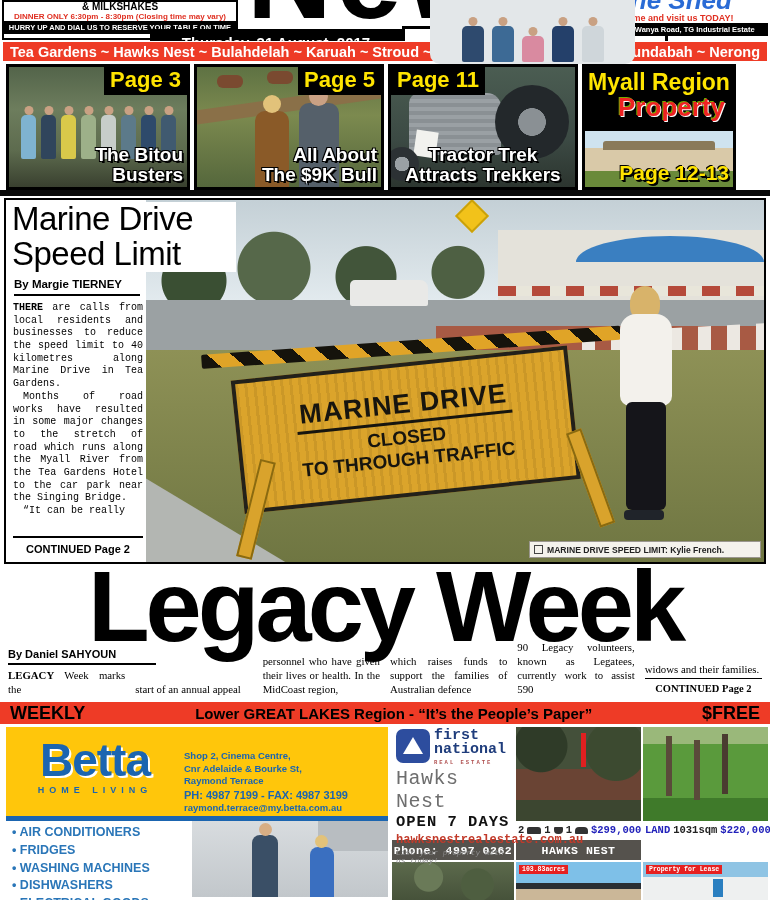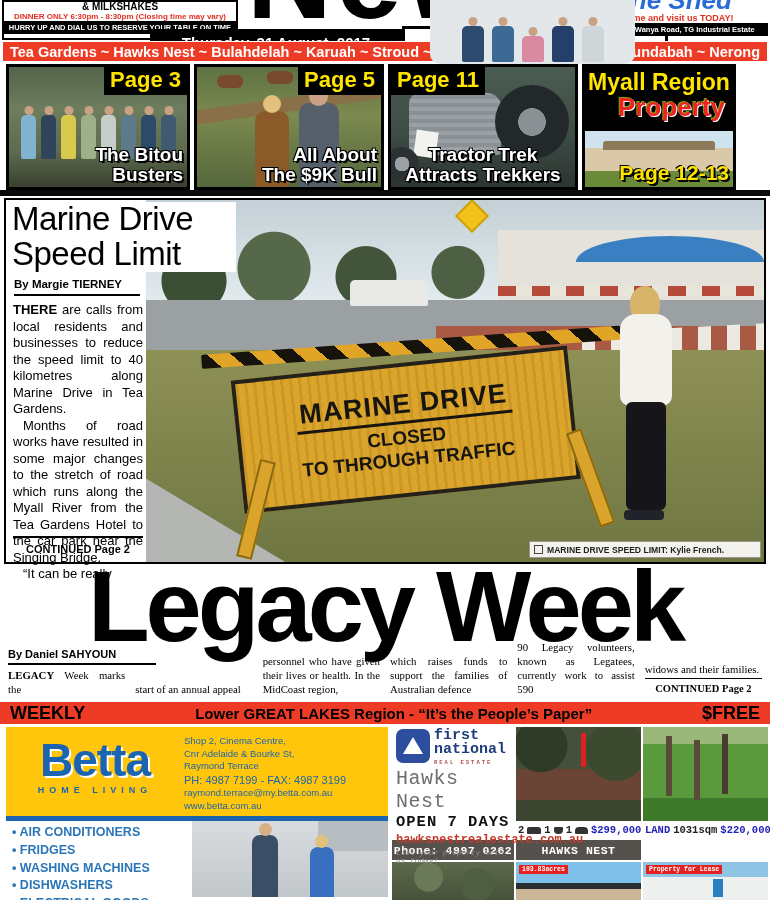--- a/index.html
+++ b/index.html
@@ -131,22 +131,22 @@
   .w-pants{position:absolute;left:12px;top:116px;width:40px;height:108px;background:#15151a;border-radius:6px;}
   .w-shoe{position:absolute;left:10px;top:224px;width:40px;height:10px;background:#20242a;border-radius:4px;}
   .caption{position:absolute;right:3px;bottom:4px;width:232px;height:17px;background:#f4f2ec;
      border:1px solid #9a968e;display:flex;align-items:center;gap:4px;padding:0 4px;box-sizing:border-box;
      font-size:8.6px;font-weight:bold;color:#222;white-space:nowrap;overflow:hidden;}
   .cap-box{width:7px;height:7px;border:1.4px solid #444;flex:none;}
   .headline{position:absolute;left:6px;top:2px;width:224px;background:#fff;z-index:3;
             font-size:33px;line-height:1.06;font-weight:500;letter-spacing:-.5px;}
   .byline{position:absolute;left:8px;top:78px;width:126px;font-size:11.5px;font-weight:bold;
           border-bottom:2px solid #000;padding-bottom:4px;}
-  .body-copy{position:absolute;left:7px;top:102px;width:130px;font-family:Liberation Sans, sans-serif;
-             font-size:13px;line-height:1.27;text-align:justify;}
+  .body-copy{position:absolute;left:7px;top:102px;width:130px;font-family:Liberation Mono, monospace;
+             font-size:10px;line-height:1.27;text-align:justify;}
   .body-copy p{margin:0;text-indent:10px;}
   .body-copy p.first{text-indent:0;}
   .continued{position:absolute;left:7px;top:336px;width:130px;border-top:2px solid #000;
              font-size:11px;font-weight:bold;text-align:center;padding-top:5px;}
 
   
   .legacy-headline{left:0;top:560px;width:770px;text-align:center;font-size:101px;line-height:.92;
                    font-weight:900;letter-spacing:-4px;white-space:nowrap;}
   .legacy-byline{left:8px;top:648px;width:148px;font-size:11px;font-weight:bold;
                  border-bottom:2px solid #000;padding-bottom:3px;}
@@ -161,21 +161,21 @@
             color:#000;font-weight:900;}
   .info-bar .ctr{font-size:15px;} .info-bar .end{font-size:18px;}
 
   
   .betta{left:6px;top:727px;width:382px;height:173px;}
   .betta-yellow{height:89px;background:#ffc60b;display:flex;}
   .betta-logo-wrap{width:178px;text-align:center;padding-top:10px;}
   .betta-logo{color:#1b65b0;font-size:46px;font-weight:900;line-height:1;letter-spacing:-1px;
               text-shadow:2px 2px 0 #fff;}
   .betta-sub{color:#1b65b0;font-size:9px;font-weight:bold;letter-spacing:5px;margin-top:2px;}
-  .betta-addr{width:200px;color:#1b65b0;font-size:9.5px;font-weight:normal;line-height:1.32;padding-top:8px;}
+  .betta-addr{width:200px;color:#1b65b0;font-size:9.5px;font-weight:bold;line-height:1.32;padding-top:23px;}
   .betta-phone{font-size:11px;}
   .betta-rule{height:5px;background:#1b65b0;}
   .betta-white{position:relative;height:76px;background:#fff;}
   .betta-bullets{position:absolute;left:6px;top:3px;margin:0;padding:0;list-style:none;
                  color:#2a76b8;font-weight:900;font-size:12.5px;line-height:1.42;}
   .betta-bullets li::before{content:"• ";}
   .showroom{position:absolute;left:186px;top:0;width:196px;height:76px;overflow:hidden;
             background:linear-gradient(#d8dcdf,#c2c7cb);}
   .cabinet{position:absolute;right:0;top:0;width:70px;height:30px;background:#b8bdc1;}
   .sm-man{position:absolute;left:60px;top:14px;width:26px;height:62px;background:#3a4f66;border-radius:8px 8px 0 0;}

